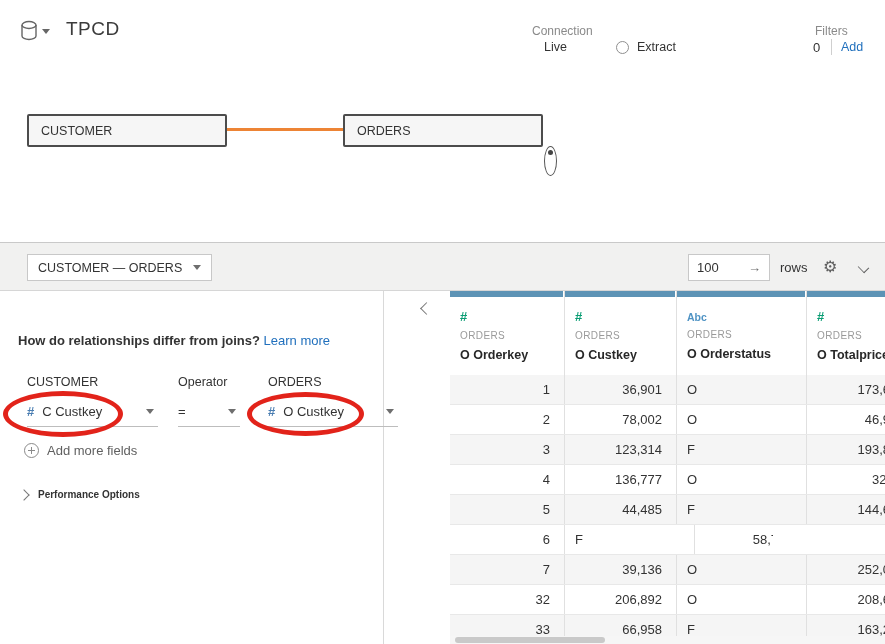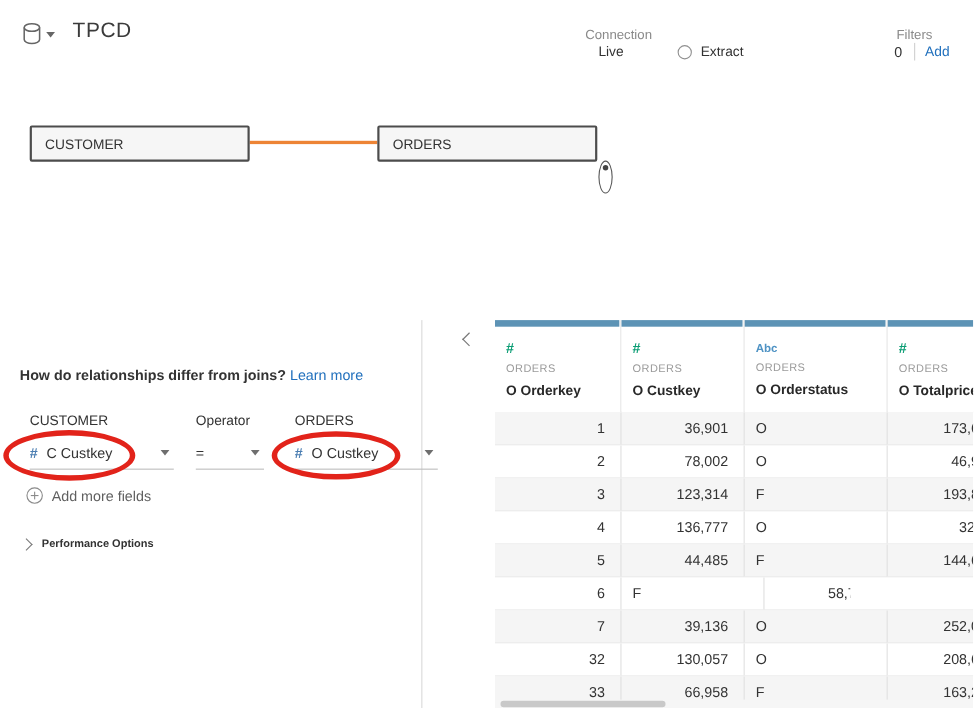--- a/index.html
+++ b/index.html
@@ -118,20 +118,33 @@
     <div class="filters-label">Filters</div>
     <div class="filters-count">0</div>
     <div class="filters-divider"></div>
     <div class="filters-add">Add</div>
 
     <div class="noodle"></div>
     <div class="tbl-node tbl-customer">CUSTOMER</div>
     <div class="tbl-node tbl-orders">ORDERS</div>
   </div>
 
+  <div class="toolbar">
+    <div class="rel-dd">
+      <span>CUSTOMER  —  ORDERS</span>
+      <span class="caret"></span>
+    </div>
+    <div class="rows-box">
+      <span>100</span>
+      <span class="rows-arrow">→</span>
+    </div>
+    <div class="rows-lbl">rows</div>
+    <div class="gear">⚙</div>
+    <div class="chev-dn"></div>
+  </div>
 
   <div class="main">
 
     <div class="panel">
       <div class="collapse"></div>
       <div class="question">
         <span>How do relationships differ from joins?</span>
         <a>Learn more</a>
       </div>
 
@@ -247,21 +260,21 @@
         <div class="grow">
           <div class="cell num c0">7</div>
           <div class="cell num c1">39,136</div>
           <div class="cell str c2">O</div>
           <div class="cell clip c3">
               <span>252,0</span>
             </div>
         </div>
         <div class="grow">
           <div class="cell num c0">32</div>
-          <div class="cell num c1">130,057</div>
+          <div class="cell num c1">206,892</div>
           <div class="cell str c2">O</div>
           <div class="cell clip c3">
               <span>208,6</span>
             </div>
         </div>
         <div class="grow">
           <div class="cell num c0">33</div>
           <div class="cell num c1">66,958</div>
           <div class="cell str c2">F</div>
           <div class="cell clip c3">

